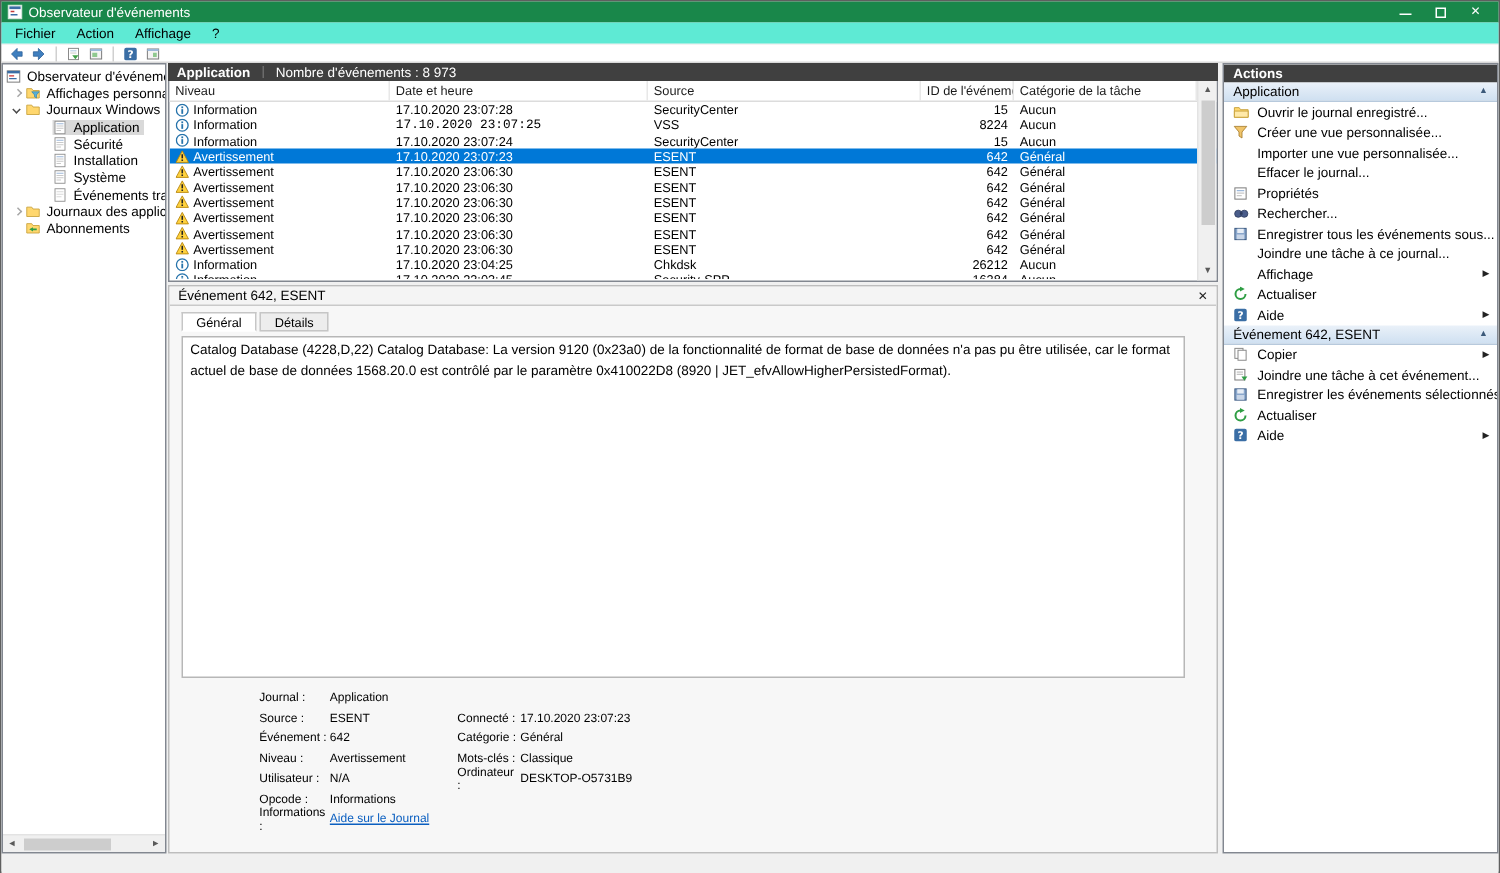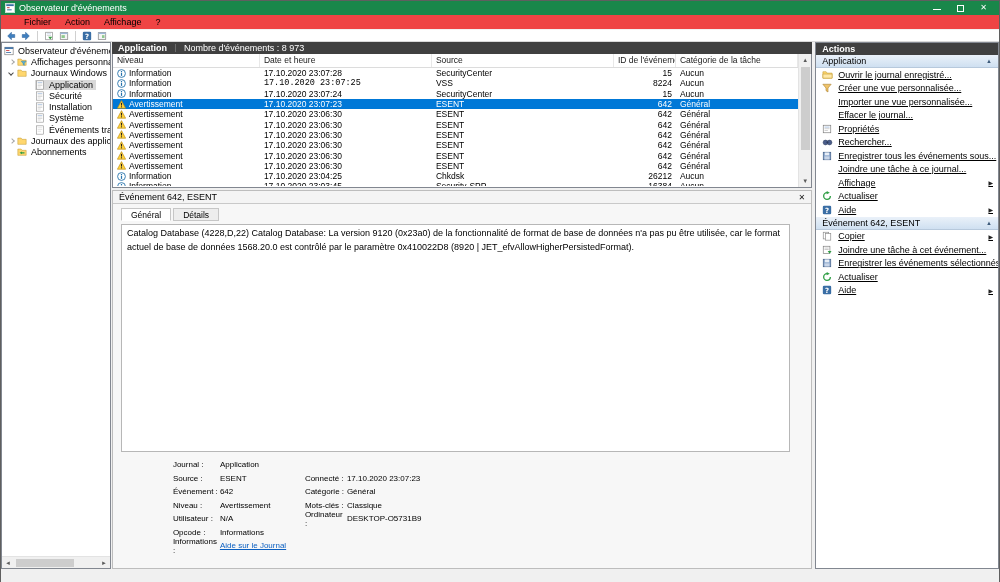--- a/index.html
+++ b/index.html
@@ -10,21 +10,21 @@
   
   .titlebar { height:14px; background:#19874a; color:#fff; display:flex; align-items:center; padding:0 4px; }
   .titlebar .app-ic { width:10px; height:10px; margin-right:4px; display:flex; }
   .titlebar .t { font-size:9px; }
   .win-controls { margin-left:auto; display:flex; align-items:center; gap:16px; padding-right:8px; }
   .wc { color:#fff; font-size:8px; line-height:8px; cursor:default; }
   .wc.max { width:7px; height:7px; border:1px solid #fff; }
   .wc.min { width:8px; border-top:1px solid #fff; height:1px; margin-top:3px; }
 
   
-  .menubar { height:15px; background:#ef4444; display:flex; align-items:center; border-bottom:1px solid #f2f2f2; padding-left:16px; }
+  .menubar { height:15px; background:#5eead4; display:flex; align-items:center; border-bottom:1px solid #f2f2f2; padding-left:2px; }
   .menu-item { padding:0 7px; height:15px; display:flex; align-items:center; }
   .toolbar { height:12px; background:#fff; display:flex; align-items:center; padding-left:4px; gap:3px; border-bottom:1px solid #d9d9d9; }
   .tbi { width:12px; height:12px; display:flex; align-items:center; justify-content:center; }
   .tsep { width:1px; height:10px; background:#d0d0d0; margin:0 2px; }
 
   
   .main { display:flex; height:527px; }
 
   
   .tree-panel { width:110px; background:#fff; border:1px solid #828790; position:relative; overflow:hidden; }
@@ -75,21 +75,21 @@
   .fl1 { width:47px; flex:none; }
   .fv1 { width:85px; flex:none; }
   .fl2 { width:42px; flex:none; }
   a.jlink { color:#0b5fc0; text-decoration:underline; }
 
   
   .actions-panel { width:184px; margin-left:3px; background:#fff; border:1px solid #828790; display:flex; flex-direction:column; overflow:hidden; }
   .actions-panel .darkbar { border:none; }
   .section-h { height:13px; background:linear-gradient(#eaf1f9,#cfe0f1); border-bottom:1px solid #b7c9dc; display:flex; align-items:center; padding:0 6px; flex:none; }
   .collapse { margin-left:auto; font-size:6px; color:#3c5a7a; }
-  .aitem { height:13.5px; display:flex; align-items:center; padding:0 5px; white-space:nowrap; overflow:hidden; flex:none;text-decoration:underline; }
+  .aitem { height:13.5px; display:flex; align-items:center; padding:0 5px; white-space:nowrap; overflow:hidden; flex:none; }
   .aitem .ic { width:12px; height:12px; margin-right:5px; flex:none; display:flex; align-items:center; justify-content:center; }
   .aitem .sub { margin-left:auto; font-size:6px; color:#222; padding-left:3px; }
 
   .bottom-strip { height:14px; background:#f0f0f0; }
 </style>
 </head>
 <body>
 
 <div class="window">
 

